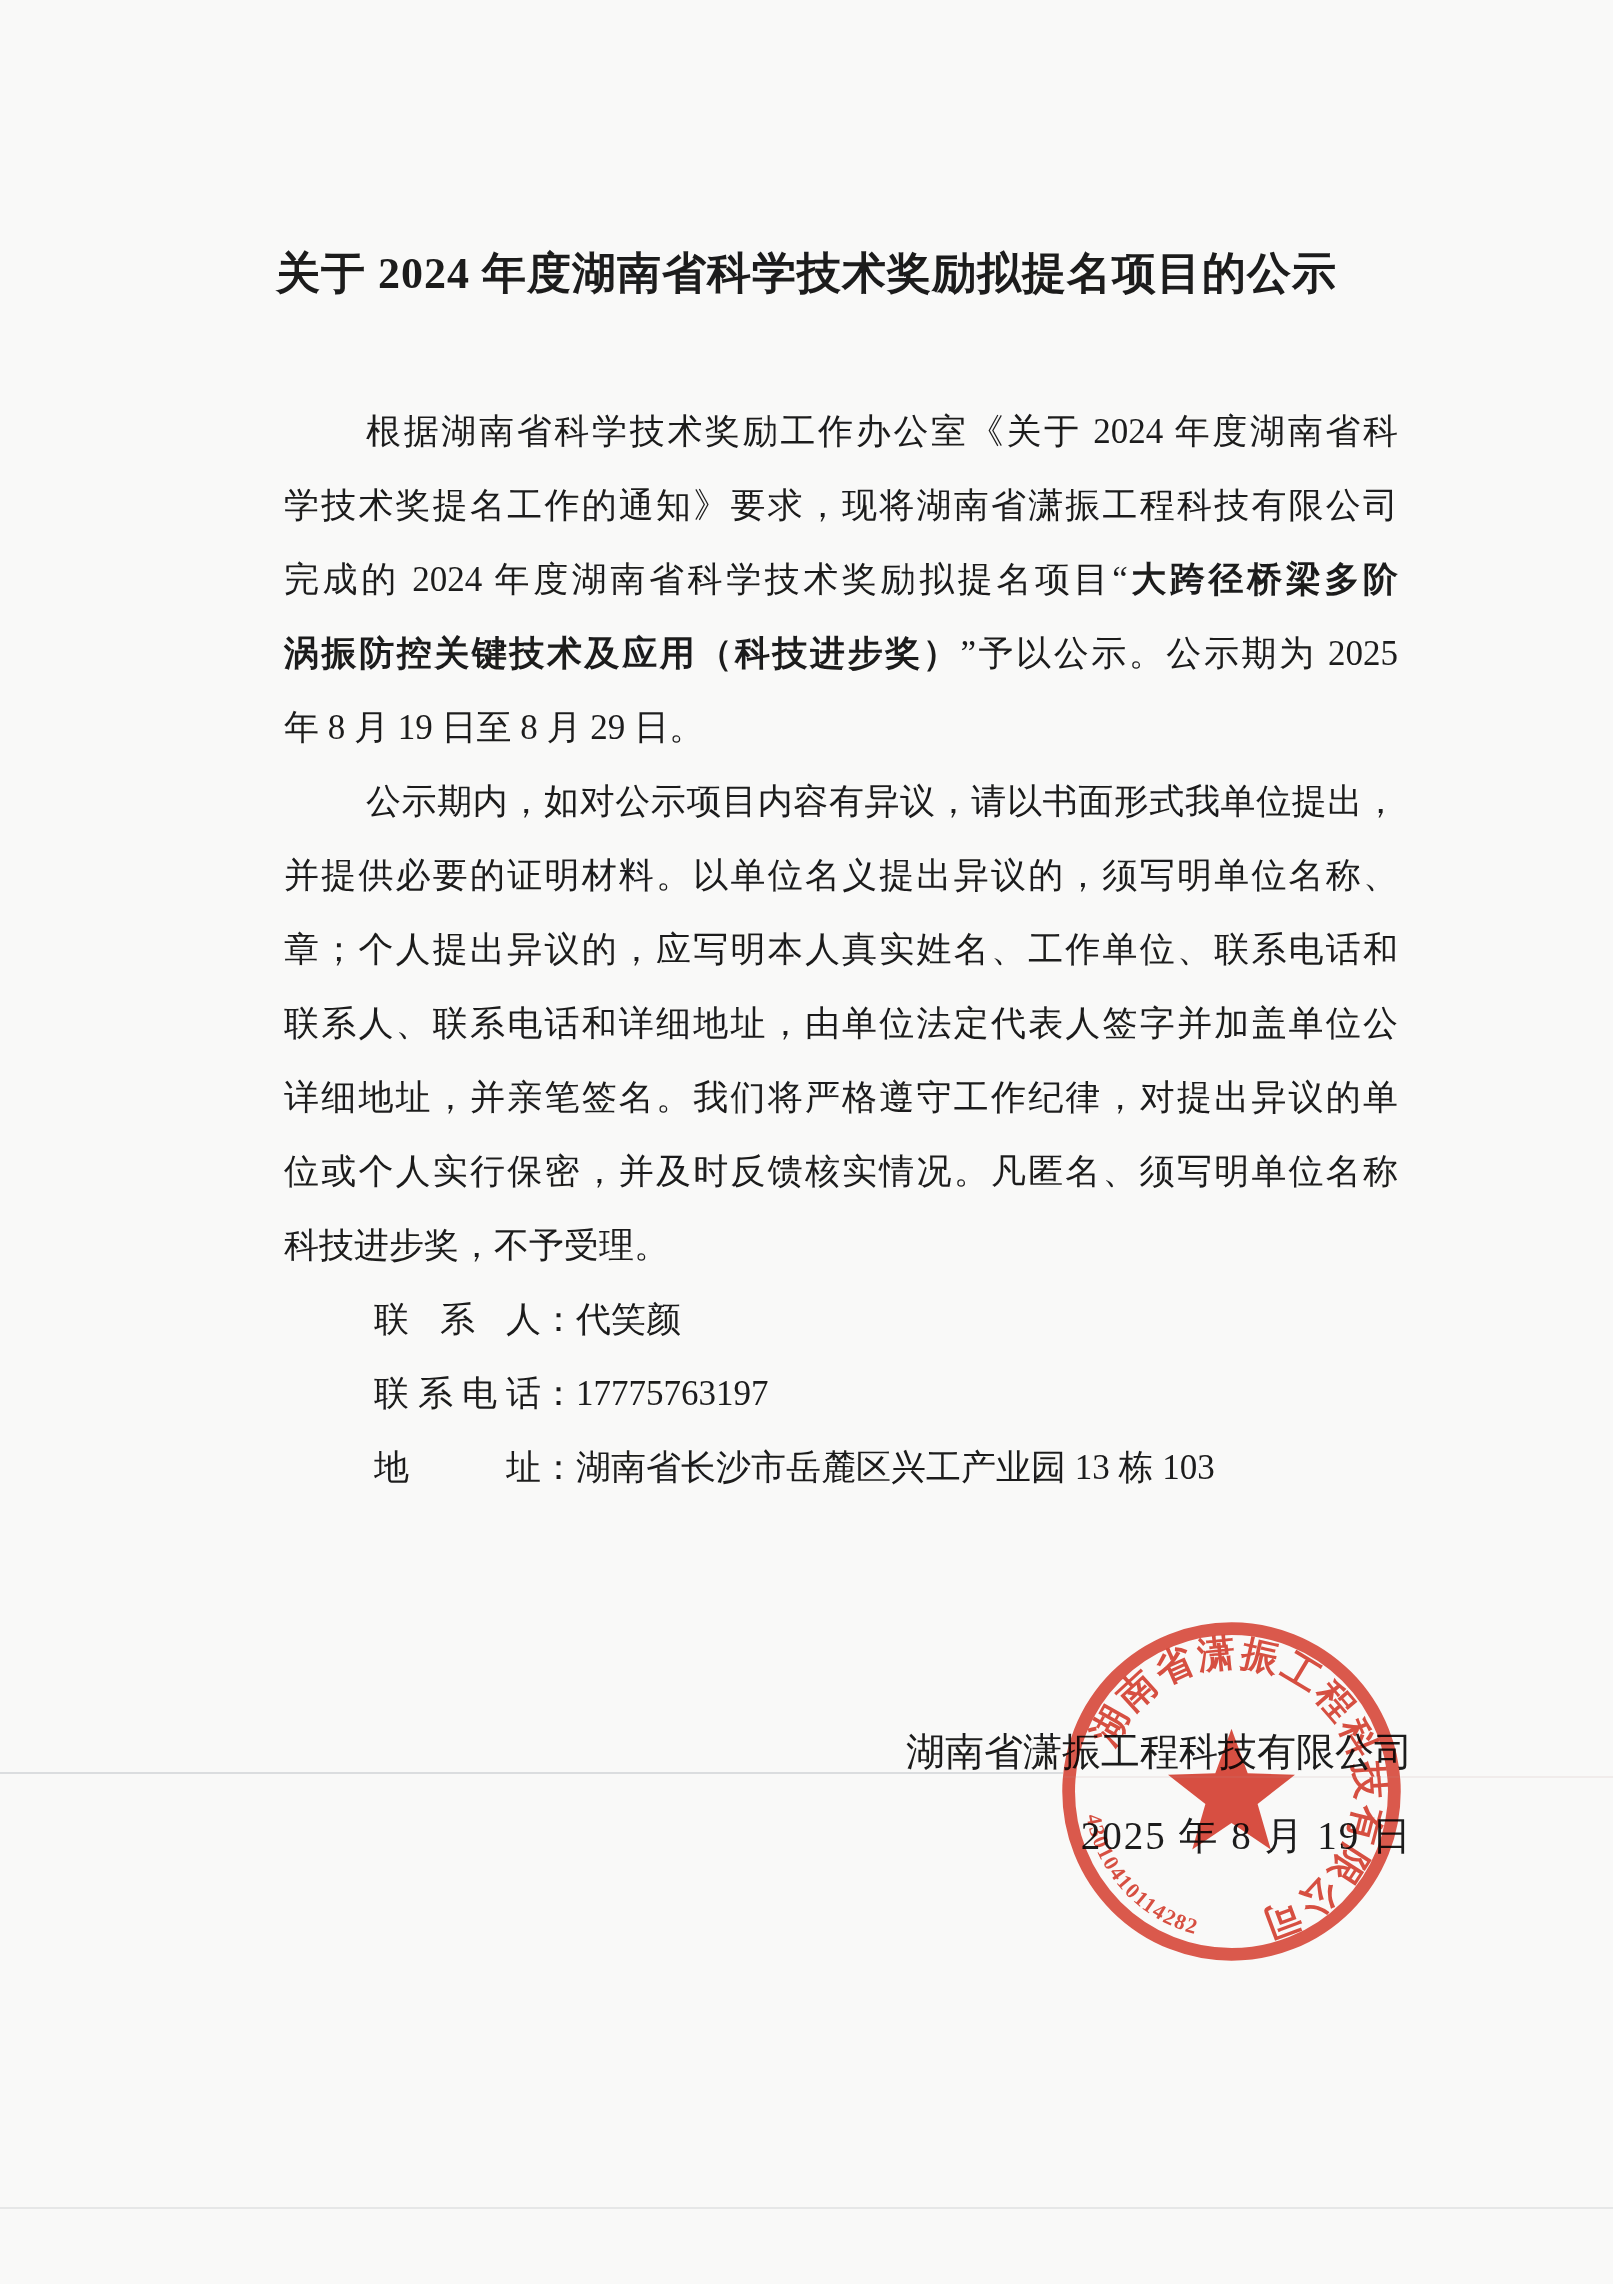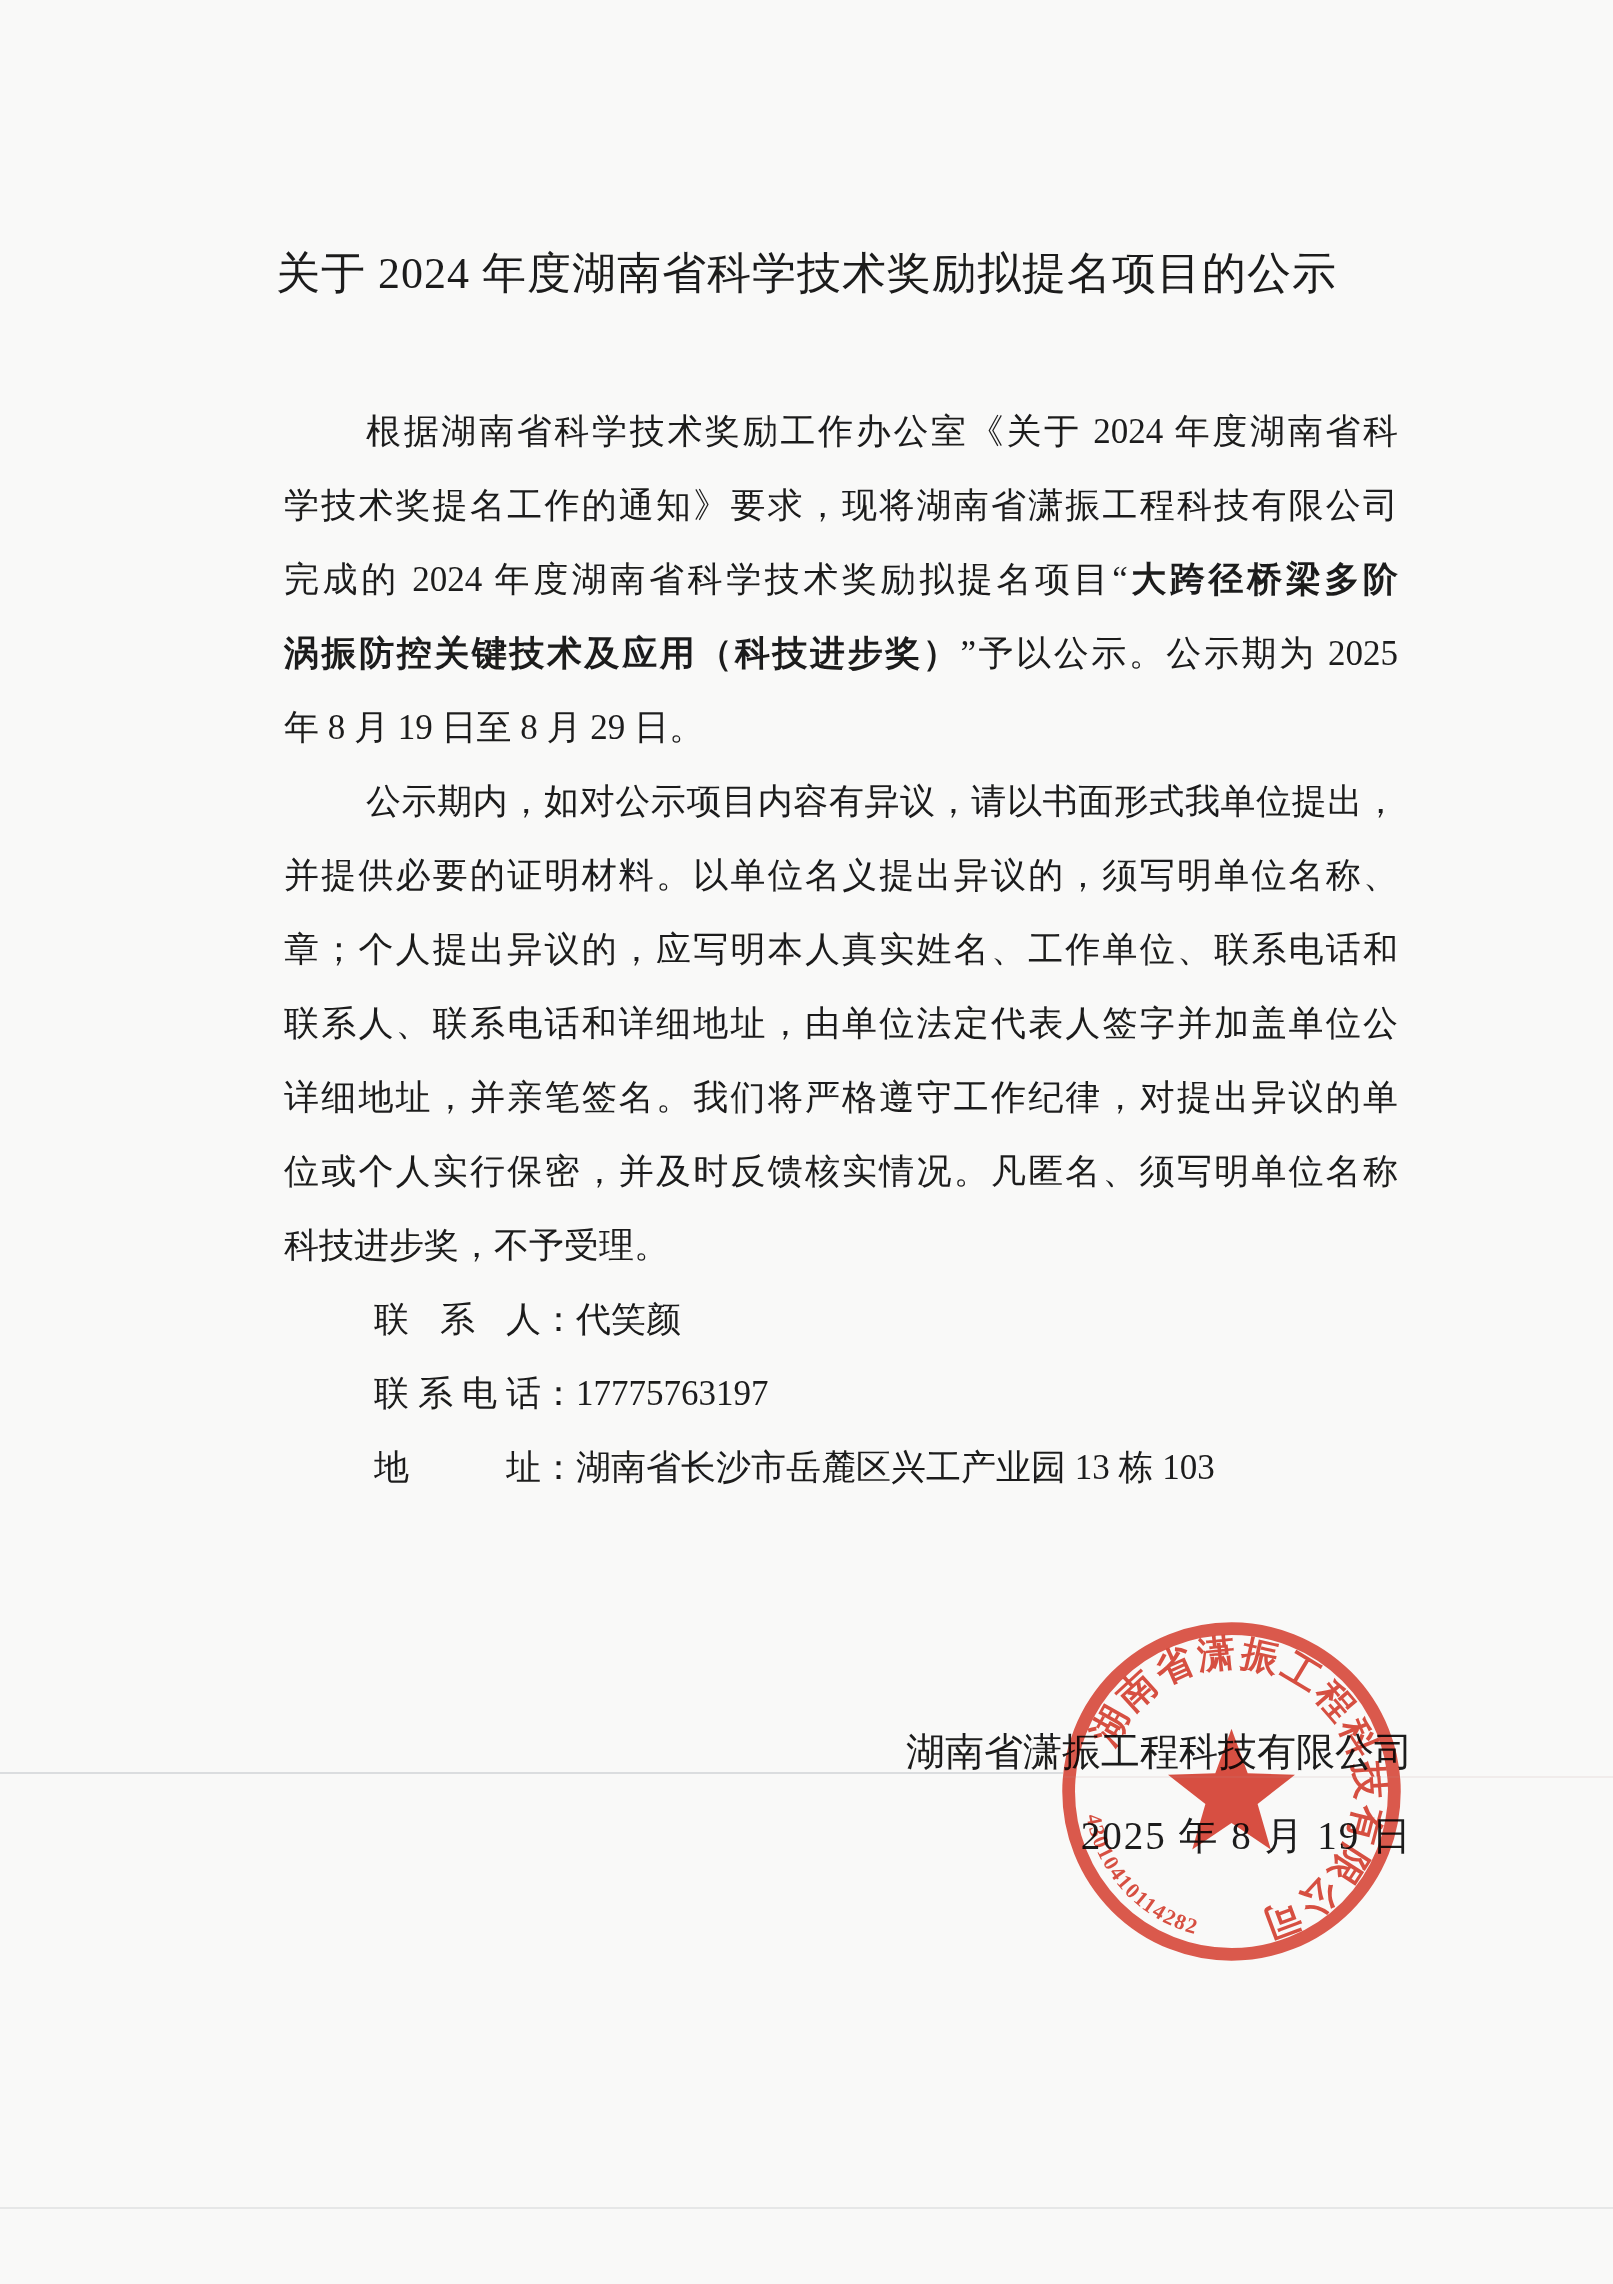--- a/index.html
+++ b/index.html
@@ -8,21 +8,21 @@
     width:1613px;height:2285px;
     margin:0 auto;
     background:#f9f9f8;
     overflow:hidden;
     font-family:"Liberation Serif","DejaVu Serif",serif;
     color:#1c1c1c;
   }
   .title{
     position:absolute;top:243px;left:0;width:1613px;
     text-align:center;
-    font-size:44px;font-weight:400;
+    font-size:44px;font-weight:700;
     letter-spacing:1px;
     line-height:61px;
     white-space:nowrap;
   }
   .body{
     position:absolute;top:395px;left:284px;width:1114px;
     font-size:35px;line-height:74px;
   }
   .line{
     height:74px;

